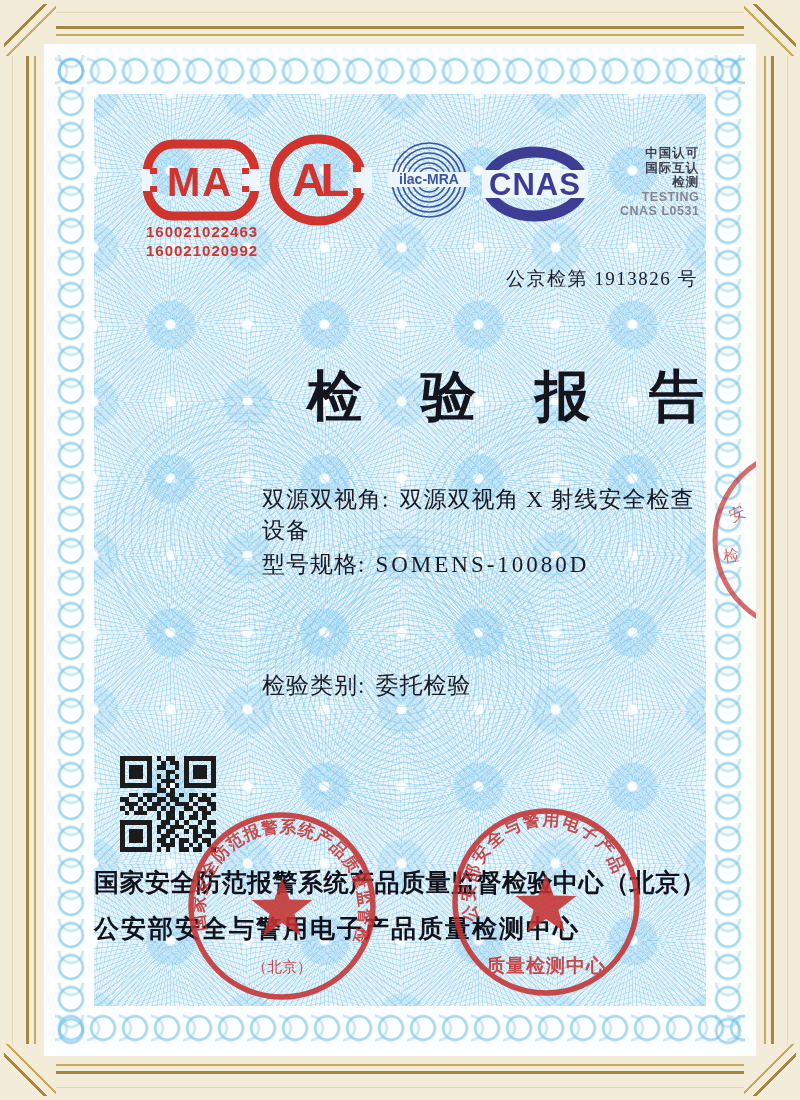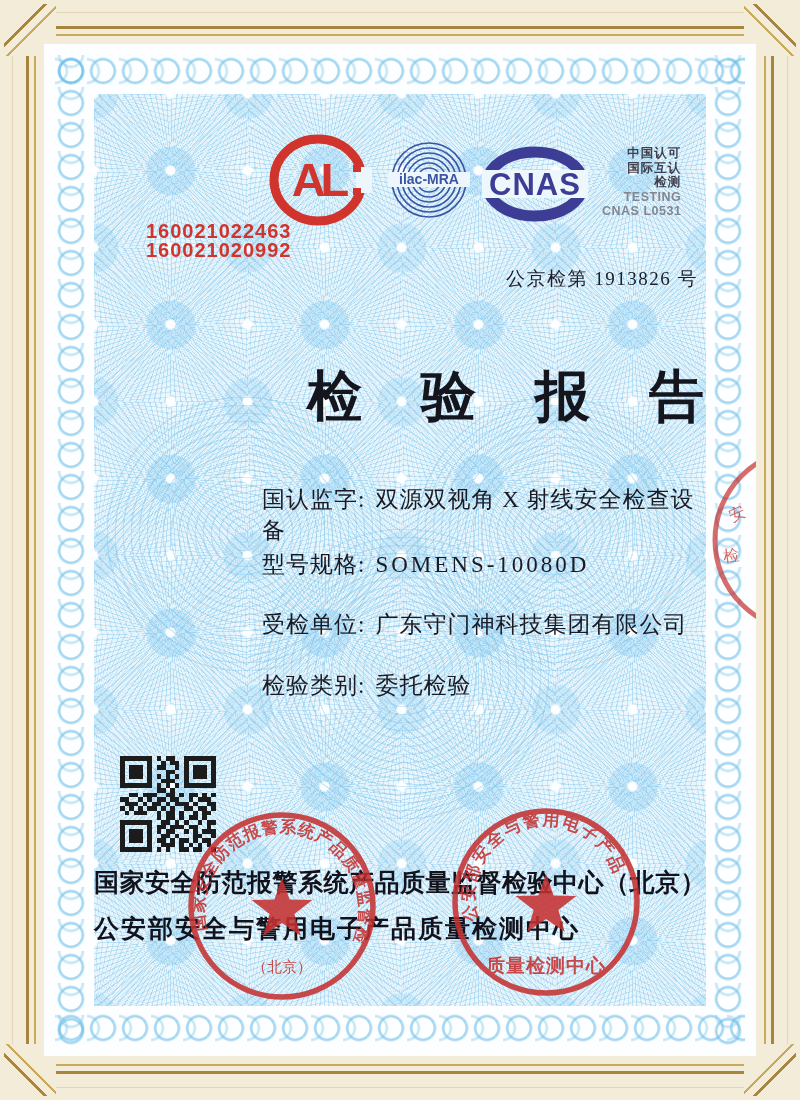--- a/index.html
+++ b/index.html
@@ -35,22 +35,22 @@
       radial-gradient(circle at 50% 50%, rgba(137,206,240,.30) 0 22%, rgba(190,229,248,.15) 23% 46%, rgba(255,255,255,0) 62%);
     background-size:77px 77px,154px 154px,154px 154px,154px 154px,154px 154px;
     background-position:38px 38px,0 0,77px 77px,0 0,77px 77px;}
   .rosette{position:absolute;border-radius:50%;z-index:0;background:
      repeating-radial-gradient(circle at 50% 50%, rgba(110,190,233,.30) 0 1.5px, rgba(255,255,255,0) 1.5px 8px);}
   .abs{position:absolute;}
   .z2{z-index:2;}
   
   .logos svg{display:block;}
   .cnas-info{font-family:"Liberation Sans",sans-serif;font-size:12.5px;line-height:14.5px;font-weight:bold;color:#3f3f4e;letter-spacing:1px;text-align:right;}
-  .cnas-info .gray{color:#85858f;letter-spacing:.5px;}
-  .regnums{font-family:"Liberation Sans",sans-serif;font-weight:bold;font-size:20px;line-height:19px;color:#d0342c;letter-spacing:1px;}
+  .cnas-info .gray{color:#85858f;letter-spacing:.5px;margin-left:18px;}
+  .regnums{font-family:"Liberation Sans",sans-serif;font-weight:bold;font-size:15px;line-height:19px;color:#d0342c;letter-spacing:1px;}
   .approval{font-family:"Liberation Sans",sans-serif;font-weight:bold;font-size:15.5px;color:#d0342c;letter-spacing:.5px;}
   .report-no{font-size:19px;color:#1d1d28;letter-spacing:1.5px;}
   .doc-title{width:100%;text-align:right;font-size:55px;color:#15151d;font-weight:bold;letter-spacing:2px;}
   .field{font-size:23px;color:#1a1a24;letter-spacing:1px;}
   .field .lab{margin-right:10px;}
   .date-line{font-size:21px;color:#1a1a24;letter-spacing:2px;}
   .issuer{width:100%;text-align:left;color:#12121c;font-weight:700;}
   .issuer1{font-size:25px;letter-spacing:.5px;}
   .issuer2{font-size:25px;letter-spacing:2px;}
   
@@ -76,20 +76,32 @@
     <div class="chain chain-h chain-t"></div>
     <div class="chain chain-h chain-b"></div>
     <div class="chain chain-v chain-l"></div>
     <div class="chain chain-v chain-r"></div>
 
     <div class="content">
       <div class="rosette" style="left:10px;top:300px;width:280px;height:280px;"></div>
       <div class="rosette" style="left:320px;top:300px;width:280px;height:280px;"></div>
       <div class="rosette" style="left:160px;top:430px;width:300px;height:300px;"></div>
 
+      <div class="abs logos z2" style="left:48px;top:44px;">
+        <svg width="118" height="84" viewBox="0 0 118 84">
+          <rect x="5" y="6" width="108" height="72" rx="26" ry="30" fill="none" stroke="#d0342c" stroke-width="9"></rect>
+          <rect x="103" y="31" width="15" height="22" fill="#ecf6fc"></rect>
+          <rect x="0" y="31" width="10" height="22" fill="#ecf6fc"></rect>
+          <rect x="100" y="30" width="7" height="6" fill="#d0342c"></rect>
+          <rect x="100" y="48" width="7" height="6" fill="#d0342c"></rect>
+          <rect x="8" y="30" width="7" height="6" fill="#d0342c"></rect>
+          <rect x="8" y="48" width="7" height="6" fill="#d0342c"></rect>
+          <text x="58" y="58" text-anchor="middle" font-family="Liberation Sans" font-size="40" font-weight="bold" fill="#d0342c" letter-spacing="2">MA</text>
+        </svg>
+      </div>
       <div class="abs logos z2" style="left:174px;top:40px;">
         <svg width="104" height="92" viewBox="0 0 104 92">
           <ellipse cx="50" cy="46" rx="44" ry="41" fill="none" stroke="#d0342c" stroke-width="9"></ellipse>
           <rect x="88" y="33" width="16" height="26" fill="#ecf6fc"></rect>
           <rect x="85" y="31" width="8" height="7" fill="#d0342c"></rect>
           <rect x="85" y="54" width="8" height="7" fill="#d0342c"></rect>
           <text x="50" y="62" text-anchor="middle" font-family="Liberation Sans" font-size="47" font-weight="bold" fill="#d0342c" letter-spacing="-5">AL</text>
         </svg>
       </div>
       <div class="abs logos z2" style="left:292px;top:42px;">
@@ -124,27 +136,24 @@
       <div class="abs regnums z2" style="left:52px;top:128px;">
         <div>160021022463</div>
         <div>160021020992</div>
       </div>
 
       <div class="abs report-no z2" style="right:8px;top:172px;">公京检第 1913826 号</div>
 
       <div class="abs doc-title z2" style="left:0;top:266px;">检　验　报　告</div>
 
       <div class="abs field z2" style="left:168px;top:390px;">
-        <span class="lab">国认监字:</span><span>双源双视角 X 射线安全检查设备</span>
+        <span class="lab">双源双视角:</span><span>双源双视角 X 射线安全检查设备</span>
       </div>
       <div class="abs field z2" style="left:168px;top:455px;">
         <span class="lab">型号规格:</span><span style="letter-spacing:3px;">SOMENS-10080D</span>
-      </div>
-      <div class="abs field z2" style="left:168px;top:515px;">
-        <span class="lab">受检单位:</span><span>广东守门神科技集团有限公司</span>
       </div>
       <div class="abs field z2" style="left:168px;top:576px;">
         <span class="lab">检验类别:</span><span>委托检验</span>
       </div>
 
       <div class="abs qr z2" style="left:26px;top:662px;">
           <div class="qm"></div>
           <div class="qm"></div>
           <div class="qm"></div>
           <div class="qm"></div>

